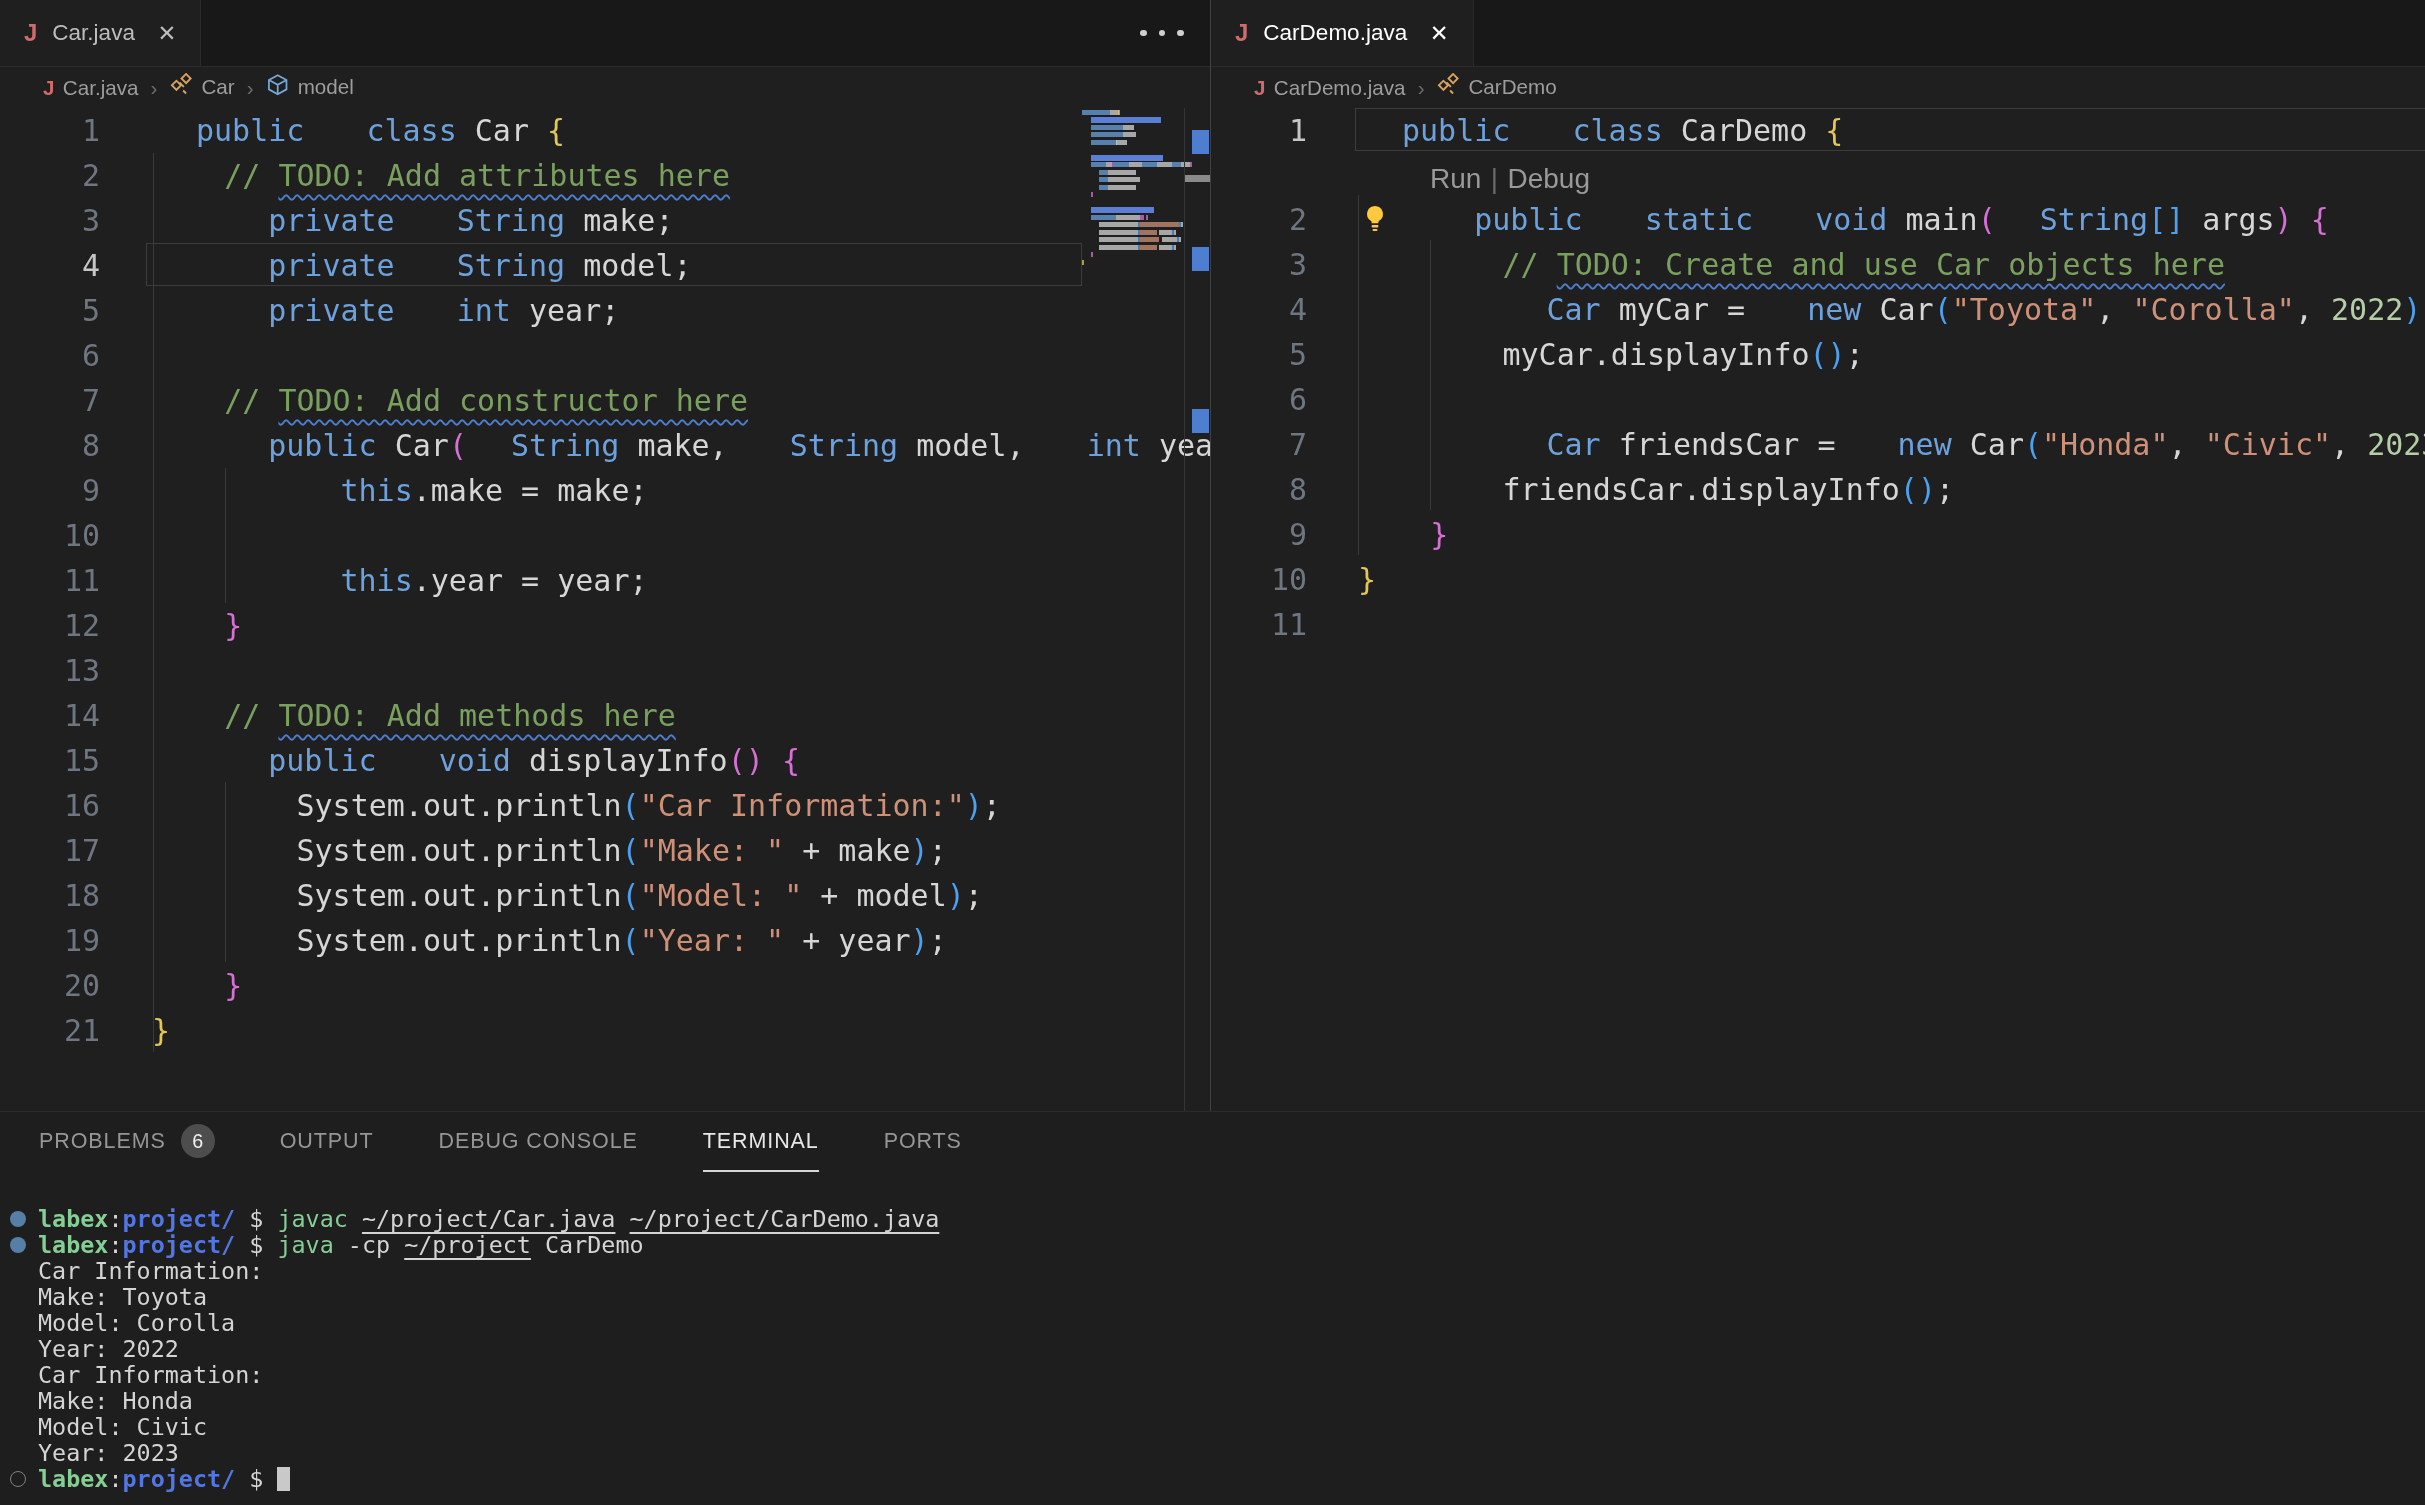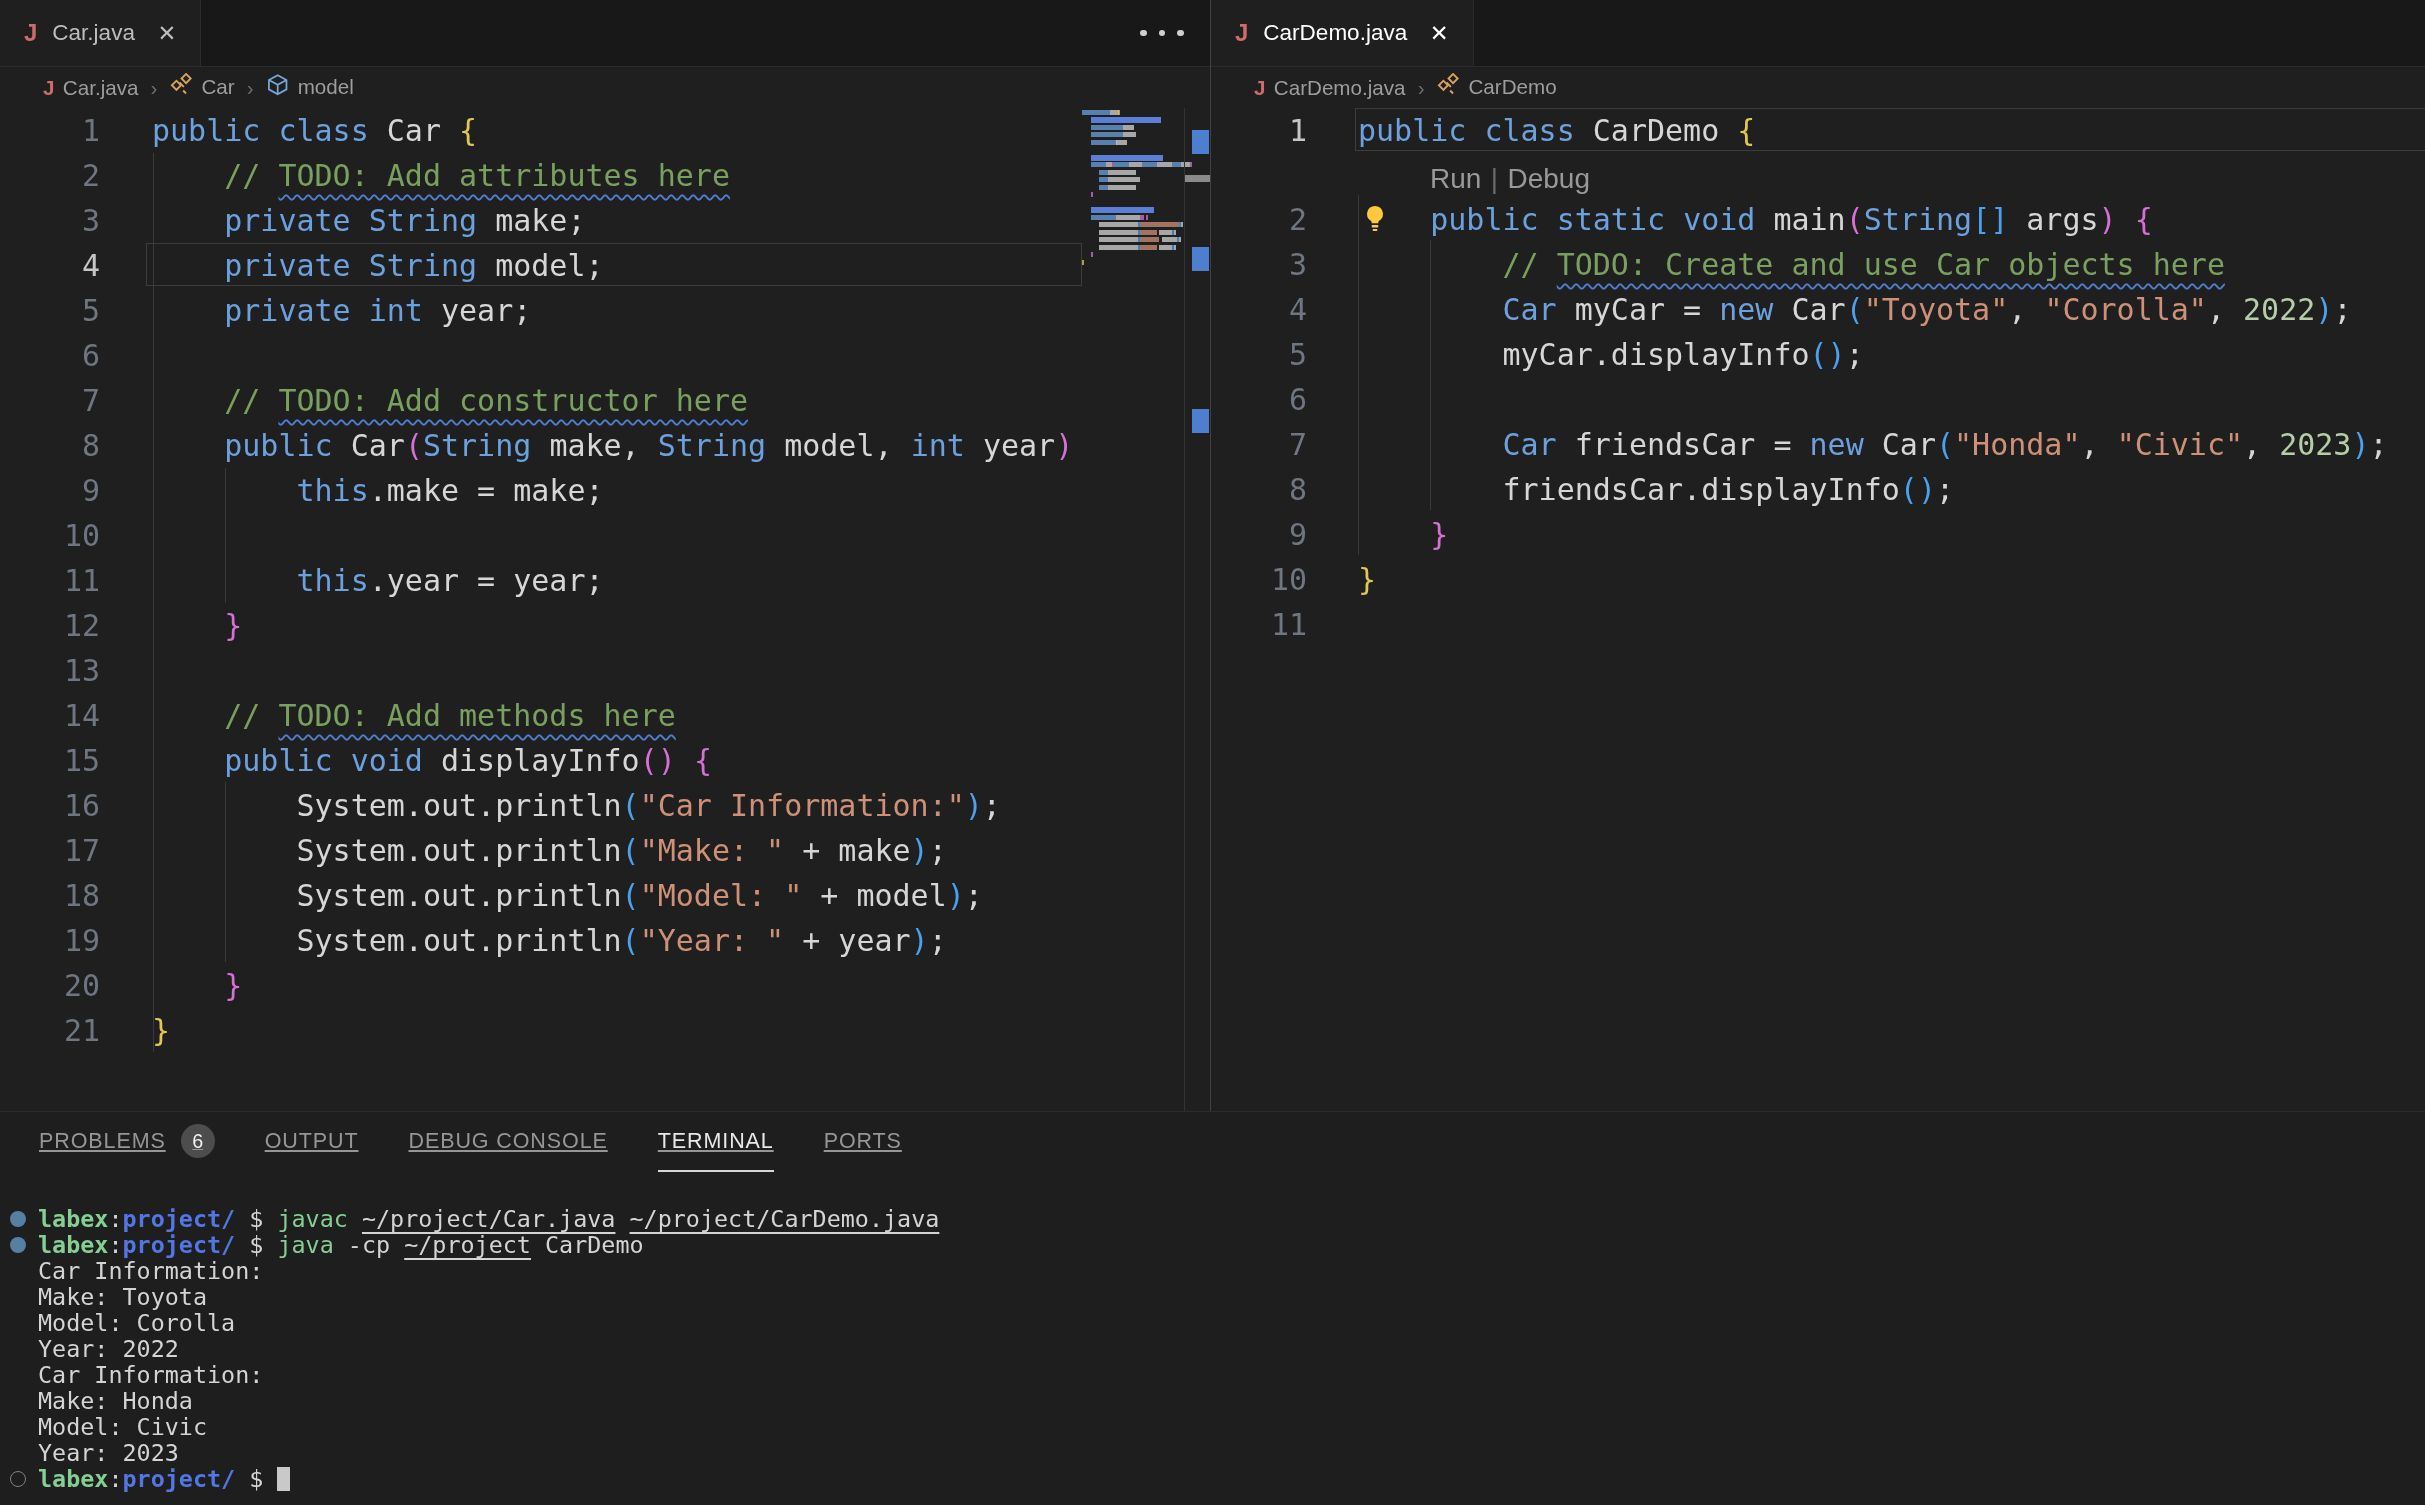--- a/index.html
+++ b/index.html
@@ -33,21 +33,21 @@
 
   .codewrap{position:relative;height:1004px;overflow:hidden;}
   .cl{display:flex;height:45px;font-size:30px;line-height:45px;white-space:pre;}
   .ln{width:100px;text-align:right;color:var(--line-number);flex:none;}
   .ln.active{color:var(--line-number-active);}
   .ct{flex:none;}
   .group.left  .ct{padding-left:52px;}
   .group.right .ct{padding-left:51px;}
   .group.right .ln{width:96px;}
 
-  .kw{color:var(--keyword);} .id{color:var(--text);} .cm{color:var(--comment);}
+  .kw{color:var(--keyword);margin-left:44px;} .id{color:var(--text);} .cm{color:var(--comment);}
   .str{color:var(--string);} .num{color:var(--number);}
   .b1{color:var(--bracket1);} .b2{color:var(--bracket2);} .b3{color:var(--bracket3);}
   .sq{text-decoration-line:underline;text-decoration-style:wavy;
       text-decoration-color:var(--info-squiggle);text-decoration-thickness:1.9px;text-underline-offset:7.5px;}
 
   .curline{position:absolute;border:1.9px solid var(--current-line-border);height:41px;pointer-events:none;}
   .guide{position:absolute;width:0.9px;background:#3A3A3A;}
 
   .codelens{height:42px;display:flex;align-items:flex-end;padding-left:219px;padding-bottom:1.9px;
             font-family:"Liberation Sans",sans-serif;font-size:28px;color:var(--codelens);}
@@ -57,22 +57,22 @@
 
   .minimap{position:absolute;left:1080px;top:0;width:104px;height:187px;}
   .mm-seg{position:absolute;height:4.7px;opacity:.75;}
   .mm-strip{position:absolute;height:5.6px;background:var(--minimap-highlight);opacity:1;}
   .ruler{position:absolute;left:1184px;top:0;width:26px;height:1004px;border-left:0.9px solid #343434;}
   .ruler .mark{position:absolute;}
 
   
   .panel{position:absolute;top:1111px;left:0;width:2426px;height:395px;background:#1E1E1E;
          border-top:0.9px solid var(--border);}
-  .ptabs{display:flex;align-items:stretch;height:60px;padding-left:39px;gap:50px;
-         font-family:"Liberation Sans",sans-serif;font-size:21.5px;letter-spacing:0.9px;color:var(--panel-tab-fg);text-decoration:underline;}
+  .ptabs{display:flex;align-items:stretch;height:60px;padding-left:39px;gap:65px;
+         font-family:"Liberation Sans",sans-serif;font-size:21.5px;letter-spacing:0.9px;color:var(--panel-tab-fg);}
   .ptab{display:flex;align-items:center;gap:15px;border-bottom:2.8px solid transparent;}
   .ptab.active{color:var(--panel-tab-active-fg);border-bottom-color:#D7D7D7;}
   .badge{min-width:34px;height:34px;border-radius:17px;background:var(--badge-bg);color:#F2F2F2;
          display:flex;align-items:center;justify-content:center;font-size:19.7px;letter-spacing:0;}
 
   .term{position:absolute;left:0;top:94px;right:0;font-size:23.4px;line-height:26px;color:var(--terminal-text);}
   .trow{position:relative;height:26px;padding-left:38px;white-space:pre;}
   .tdot{position:absolute;left:10.3px;top:4.7px;width:16px;height:16px;border-radius:50%;}
   .tdot.filled{background:var(--prompt-bullet);}
   .tdot.open{background:transparent;border:1.9px solid #808080;box-sizing:border-box;}

